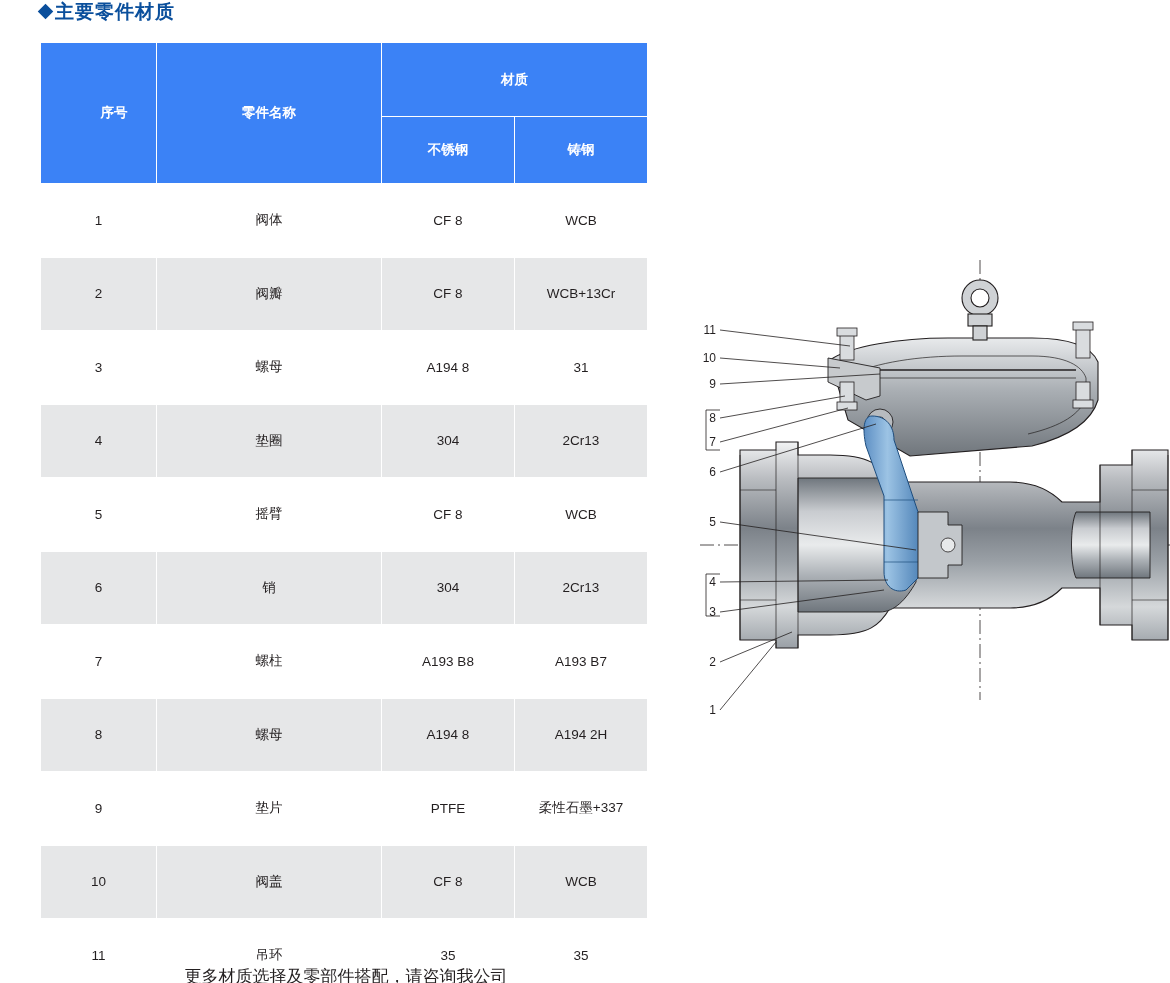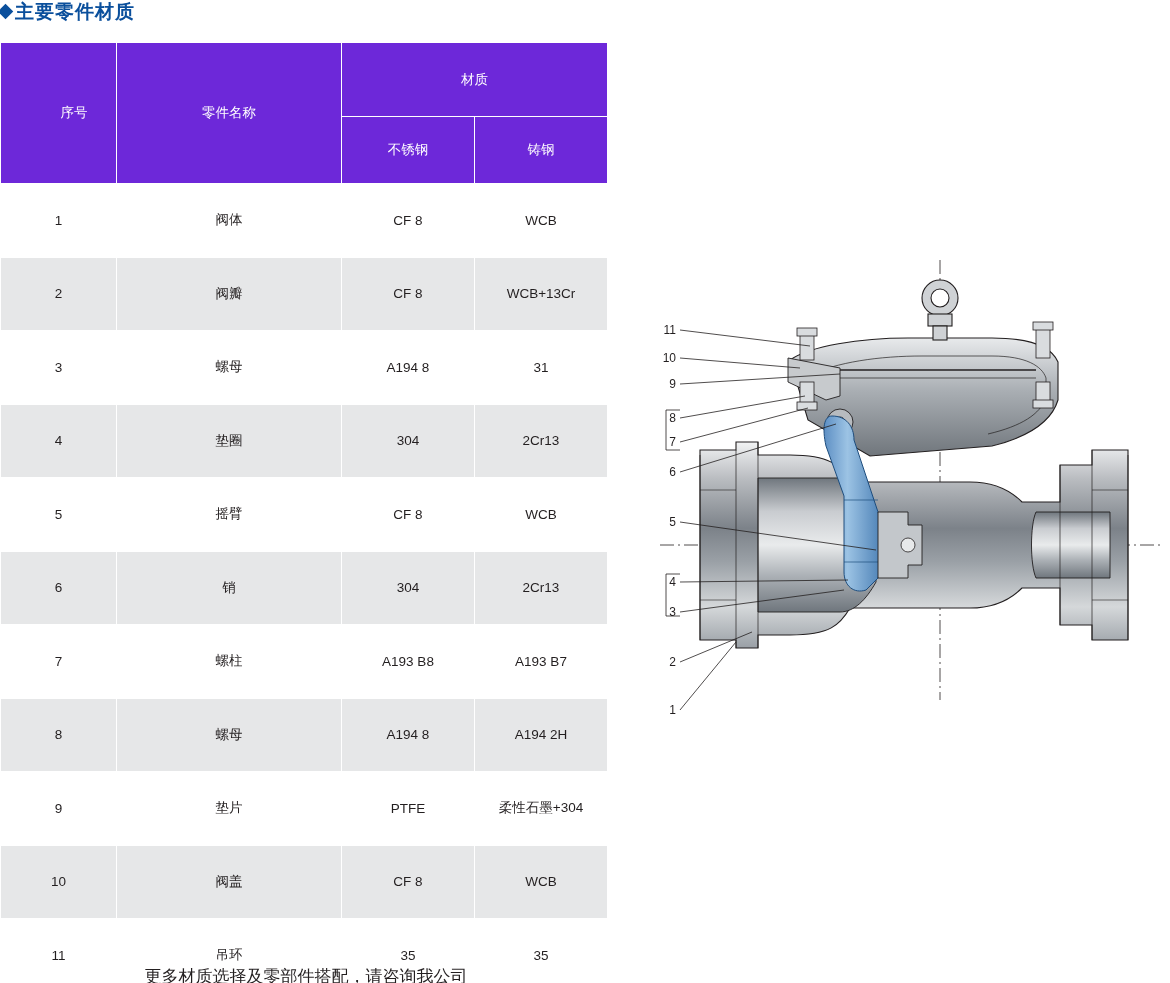--- a/index.html
+++ b/index.html
@@ -12,20 +12,21 @@
     height: 983px;
     position: relative;
     font-family: "Liberation Sans", sans-serif;
     color: #231f20;
     overflow: hidden;
   }
   .page {
     position: relative;
     width: 1066px;
     height: 983px;
+    margin-left: 40px;
   }
 
   
   .title-row {
     position: absolute;
     left: 0px;
     top: 2px;
     display: flex;
     align-items: center;
     gap: 4px;
@@ -55,23 +56,23 @@
     table-layout: fixed;
   }
   .mat-table th, .mat-table td {
     border: 1px solid #ffffff;
     text-align: center;
     vertical-align: middle;
     font-size: 13.5px;
     color: #231f20;
   }
   .mat-table thead th {
-    background: #6d28d9;
+    background: #3b82f6;
     color: #ffffff;
-    font-weight: normal;
+    font-weight: bold;
     font-size: 13.5px;
   }
   .th-no      { width: 82px; padding-left: 32px;  }
   .th-name    { width: 222px; }
   .th-mat-sub { width: 152px; }
 
   .mat-table thead tr.top-row th { height: 71px; }
   .mat-table thead tr.sub-row th { height: 64px; }
 
   .mat-table tbody td { height: 70.5px; }
@@ -166,21 +167,21 @@
       <tr class="even">
         <td>8</td>
         <td>螺母</td>
         <td>A194 8</td>
         <td>A194 2H</td>
       </tr>
       <tr class="odd">
         <td>9</td>
         <td>垫片</td>
         <td>PTFE</td>
-        <td>柔性石墨+304</td>
+        <td>柔性石墨+337</td>
       </tr>
       <tr class="even">
         <td>10</td>
         <td>阀盖</td>
         <td>CF 8</td>
         <td>WCB</td>
       </tr>
       <tr class="odd">
         <td>11</td>
         <td>吊环</td>

